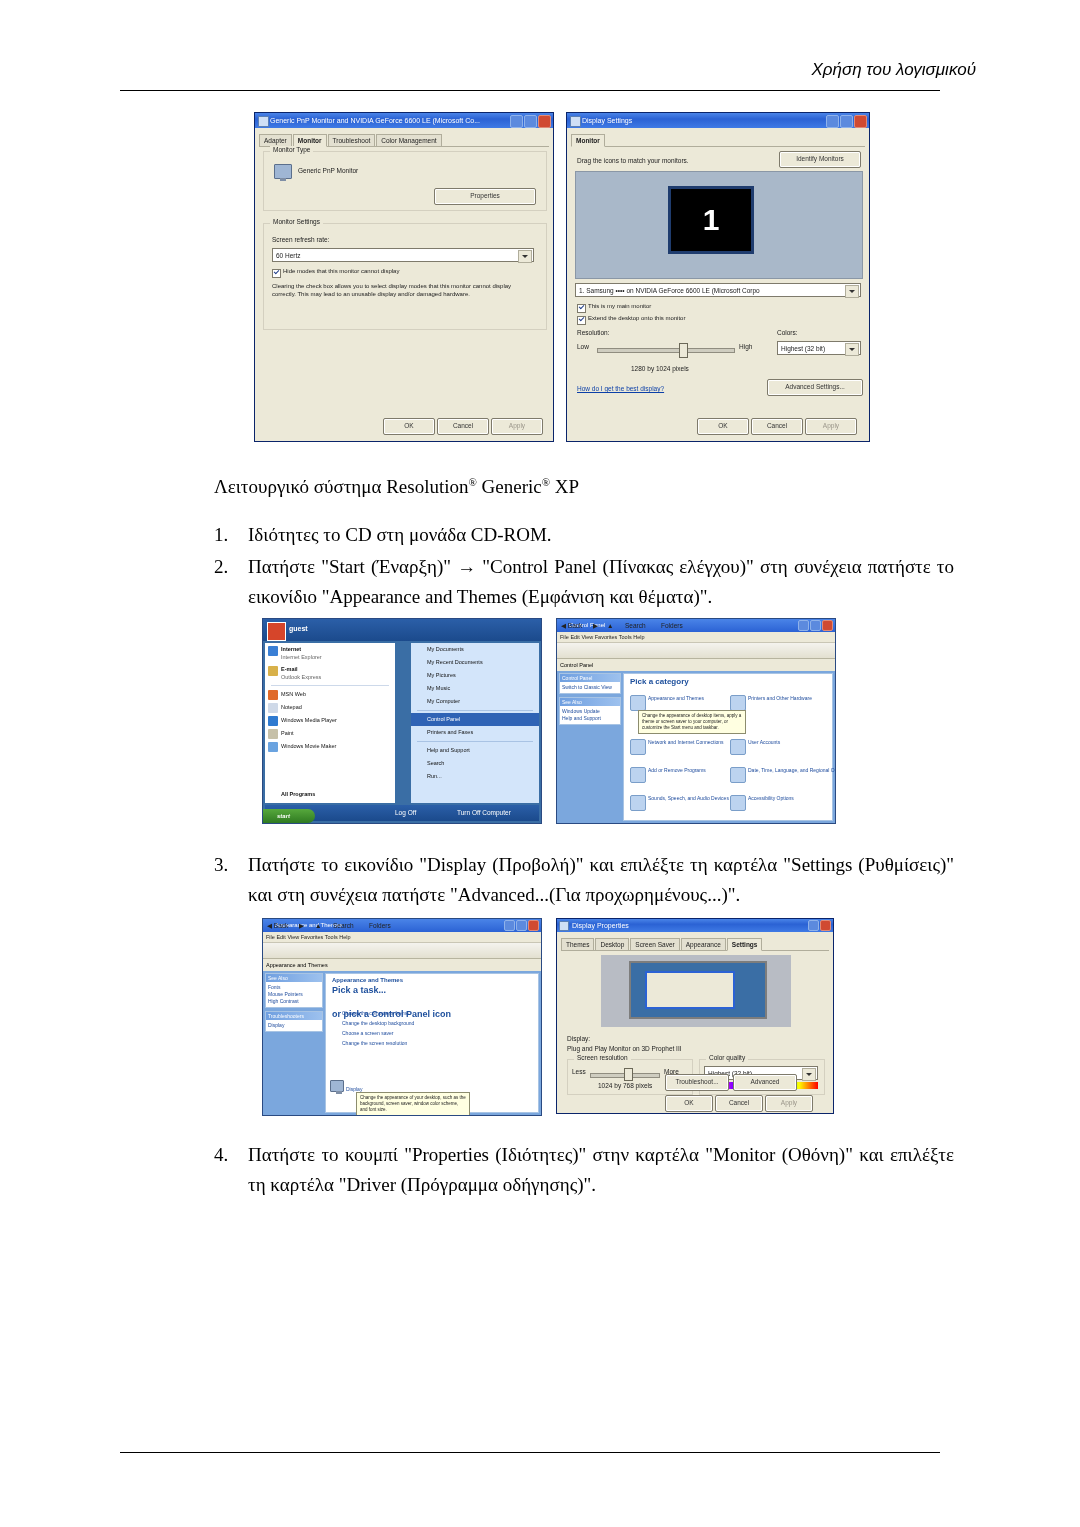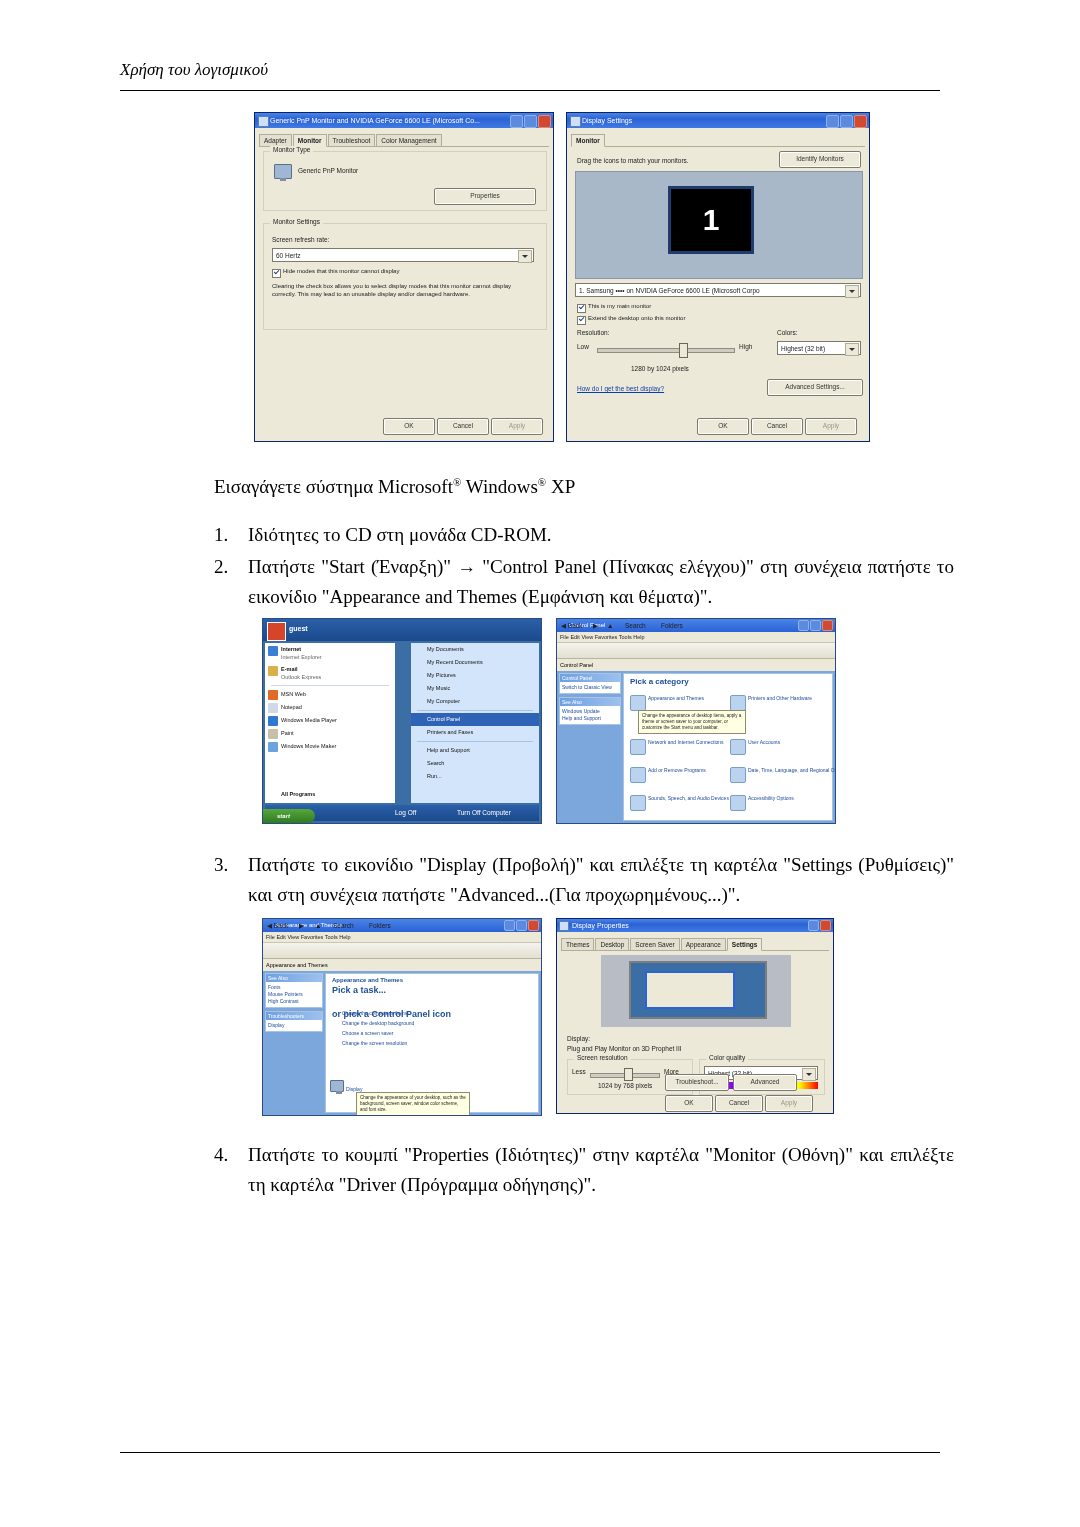--- a/index.html
+++ b/index.html
@@ -17,25 +17,25 @@
   .page {
     position: relative;
     width: 1080px;
     height: 1527px;
     box-sizing: border-box;
   }
   
   .header {
     position: absolute;
     top: 60px;
-    left: 120px;
+    left: 136px;
     width: 840px;
-    text-align: left;
+    text-align: right;
     font-size: 17px;
-    font-family: Liberation Serif, serif;
+    font-family: Liberation Sans, sans-serif;
     font-style: italic;
     color: #000;
   }
   .header-rule {
     position: absolute;
     top: 90px;
     left: 120px;
     width: 820px;
     height: 1px;
     background: #000;
@@ -603,21 +603,21 @@
       <span class="link" style="left:10px; top:272px;">How do I get the best display?</span>
       <div class="btn" style="left:200px; top:266px; width:94px;">Advanced Settings...</div>
 
       <div class="btn" style="left:130px; top:305px; width:50px;">OK</div>
       <div class="btn" style="left:184px; top:305px; width:50px;">Cancel</div>
       <div class="btn disabled" style="left:238px; top:305px; width:50px;">Apply</div>
     </div>
   </div>
 
   <div class="os-line">
-    <span>Εισαγάγετε σύστημα Microsoft</span><sup>®</sup><span> Windows</span><sup>®</sup><span> XP</span>
+    <span>Λειτουργικό σύστημα Resolution</span><sup>®</sup><span> Generic</span><sup>®</sup><span> XP</span>
   </div>
 
   <div class="step step1">
     <span class="num">1.</span>
     <span class="txt">Ιδιότητες το CD στη μονάδα CD-ROM.</span>
   </div>
   <div class="step step2">
     <span class="num">2.</span>
     <span class="txt">Πατήστε "Start (Έναρξη)" → "Control Panel (Πίνακας ελέγχου)" στη συνέχεια πατήστε το εικονίδιο "Appearance and Themes (Εμφάνιση και θέματα)".</span>
   </div>

